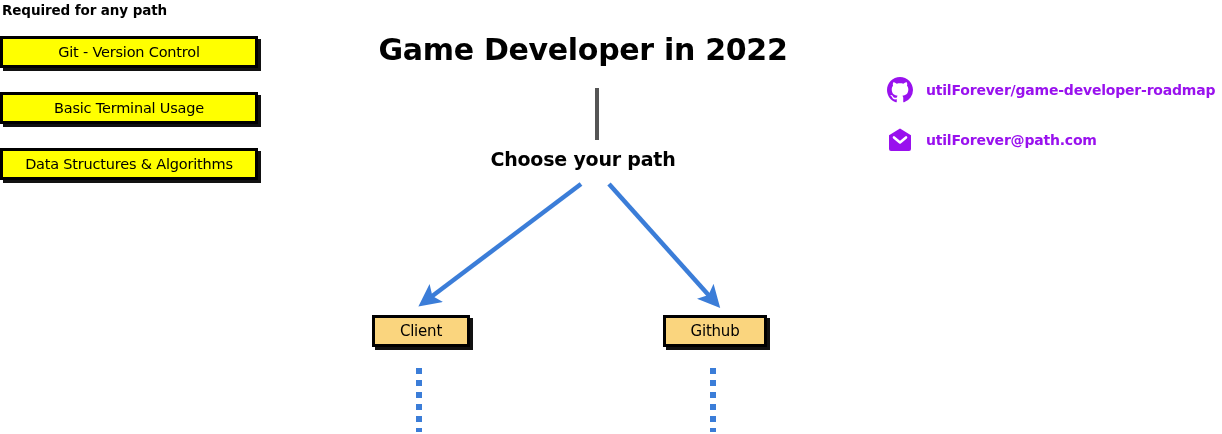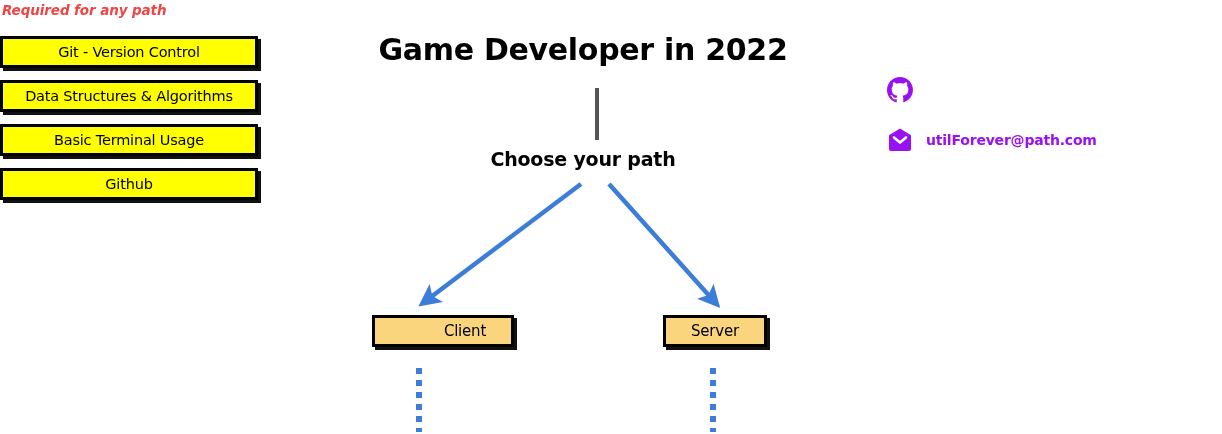--- a/index.html
+++ b/index.html
@@ -19,37 +19,36 @@
   
   #required-section {
     position: absolute;
     left: 0px;
     top: 0px;
     width: 270px;
   }
   #required-heading {
     font-size: 13.5px;
     font-weight: bold;
-    color: #ef4444;
+    color: #000000;
     letter-spacing: -0.1px;
     margin: 2px 0 0 2px;
     line-height: 16px;
-    font-style: italic;
   }
   #required-list {
     position: absolute;
     top: 36px;
     left: 0px;
     width: 266px;
   }
   .skill-box {
     position: relative;
     width: 252px;
     height: 26px;
-    margin-bottom: 12px;
+    margin-bottom: 24px;
     background: #ffff00;
     border: 3px solid #000000;
     box-shadow: 3px 3px 0 0 #111111;
     display: flex;
     align-items: center;
     justify-content: center;
     box-sizing: content-box;
   }
   .skill-label {
     font-size: 14.5px;
@@ -114,21 +113,21 @@
     align-items: center;
     justify-content: center;
     box-sizing: content-box;
   }
   .path-label {
     font-size: 15px;
     font-weight: 500;
     color: #000000;
     letter-spacing: -0.2px;
   }
-  #path-box-client { left: 372px; top: 315px; width: 92px; padding-left: 44px; }
+  #path-box-client { left: 372px; top: 315px; width: 92px; }
   #path-box-server { left: 663px; top: 315px; width: 98px; }
 
   .dotted-continuation {
     position: absolute;
     width: 6px;
     top: 368px;
     height: 64px;
     background-image: linear-gradient(#3b7dd8 50%, rgba(255,255,255,0) 0%);
     background-position: top;
     background-size: 6px 12px;
@@ -171,27 +170,24 @@
 <body>
 
 <div id="required-section">
   <div id="required-heading">Required for any path</div>
   <div id="required-list">
 
     <div class="skill-box">
       <span class="skill-label">Git - Version Control</span>
     </div>
     <div class="skill-box">
-      <span class="skill-label">Data Structures &amp; Algorithms</span>
-    </div>
-    <div class="skill-box">
       <span class="skill-label">Basic Terminal Usage</span>
     </div>
     <div class="skill-box">
-      <span class="skill-label">Github</span>
+      <span class="skill-label">Data Structures &amp; Algorithms</span>
     </div>
 
   </div>
 </div>
 
 <div id="roadmap-title">Game Developer in 2022</div>
 
 <div id="trunk-line"></div>
 
 <div id="choose-path-label">Choose your path</div>
@@ -203,39 +199,40 @@
     </marker>
   </defs>
   <line x1="581" y1="184" x2="427" y2="300" stroke="#3b7dd8" stroke-width="4.5" stroke-linecap="butt" marker-end="url(#arrowhead-blue)"></line>
   <line x1="609" y1="184" x2="713" y2="300" stroke="#3b7dd8" stroke-width="4.5" stroke-linecap="butt" marker-end="url(#arrowhead-blue)"></line>
 </svg>
 
 <div class="path-box" id="path-box-client">
   <span class="path-label">Client</span>
 </div>
 <div class="path-box" id="path-box-server">
-  <span class="path-label">Server</span>
+  <span class="path-label">Github</span>
 </div>
 
 <div class="dotted-continuation" id="dotted-client"></div>
 <div class="dotted-continuation" id="dotted-server"></div>
 
 <div id="contact-section">
 
   <div class="contact-row">
     <span class="contact-icon">
       <svg width="26" height="26" viewBox="0 0 16 16" xmlns="http://www.w3.org/2000/svg">
         <path fill="#9911ee" d="M8 0C3.58 0 0 3.58 0 8c0 3.54 2.29 6.53 5.47 7.59.4.07.55-.17.55-.38
           0-.19-.01-.82-.01-1.49-2.01.37-2.53-.49-2.69-.94-.09-.23-.48-.94-.82-1.13-.28-.15-.68-.52-.01-.53.63-.01
           1.08.58 1.23.82.72 1.21 1.87.87 2.33.66.07-.52.28-.87.51-1.07-1.78-.2-3.64-.89-3.64-3.95
           0-.87.31-1.59.82-2.15-.08-.2-.36-1.02.08-2.12 0 0 .67-.21 2.2.82.64-.18 1.32-.27 2-.27s1.36.09 2
           .27c1.53-1.04 2.2-.82 2.2-.82.44 1.1.16 1.92.08 2.12.51.56.82 1.27.82 2.15 0 3.07-1.87 3.75-3.65
           3.95.29.25.54.73.54 1.48 0 1.07-.01 1.93-.01 2.2 0 .21.15.46.55.38A8.01 8.01 0 0 0 16 8c0-4.42-3.58-8-8-8z"></path>
       </svg>
     </span>
+    <span class="contact-text">utilForever/game-developer-roadmap</span>
   </div>
 
 
   <div class="contact-row">
     <span class="contact-icon">
       <svg width="28" height="28" viewBox="0 0 28 28" xmlns="http://www.w3.org/2000/svg">
         <path fill="#9911ee" d="M3 9.2 14 2.4 25 9.2V23a2 2 0 0 1-2 2H5a2 2 0 0 1-2-2V9.2z"></path>
         <path fill="none" stroke="#ffffff" stroke-width="2.6" stroke-linecap="round" stroke-linejoin="round" d="M8 11.4 14 16.4 20 11.4"></path>
       </svg>
     </span>

